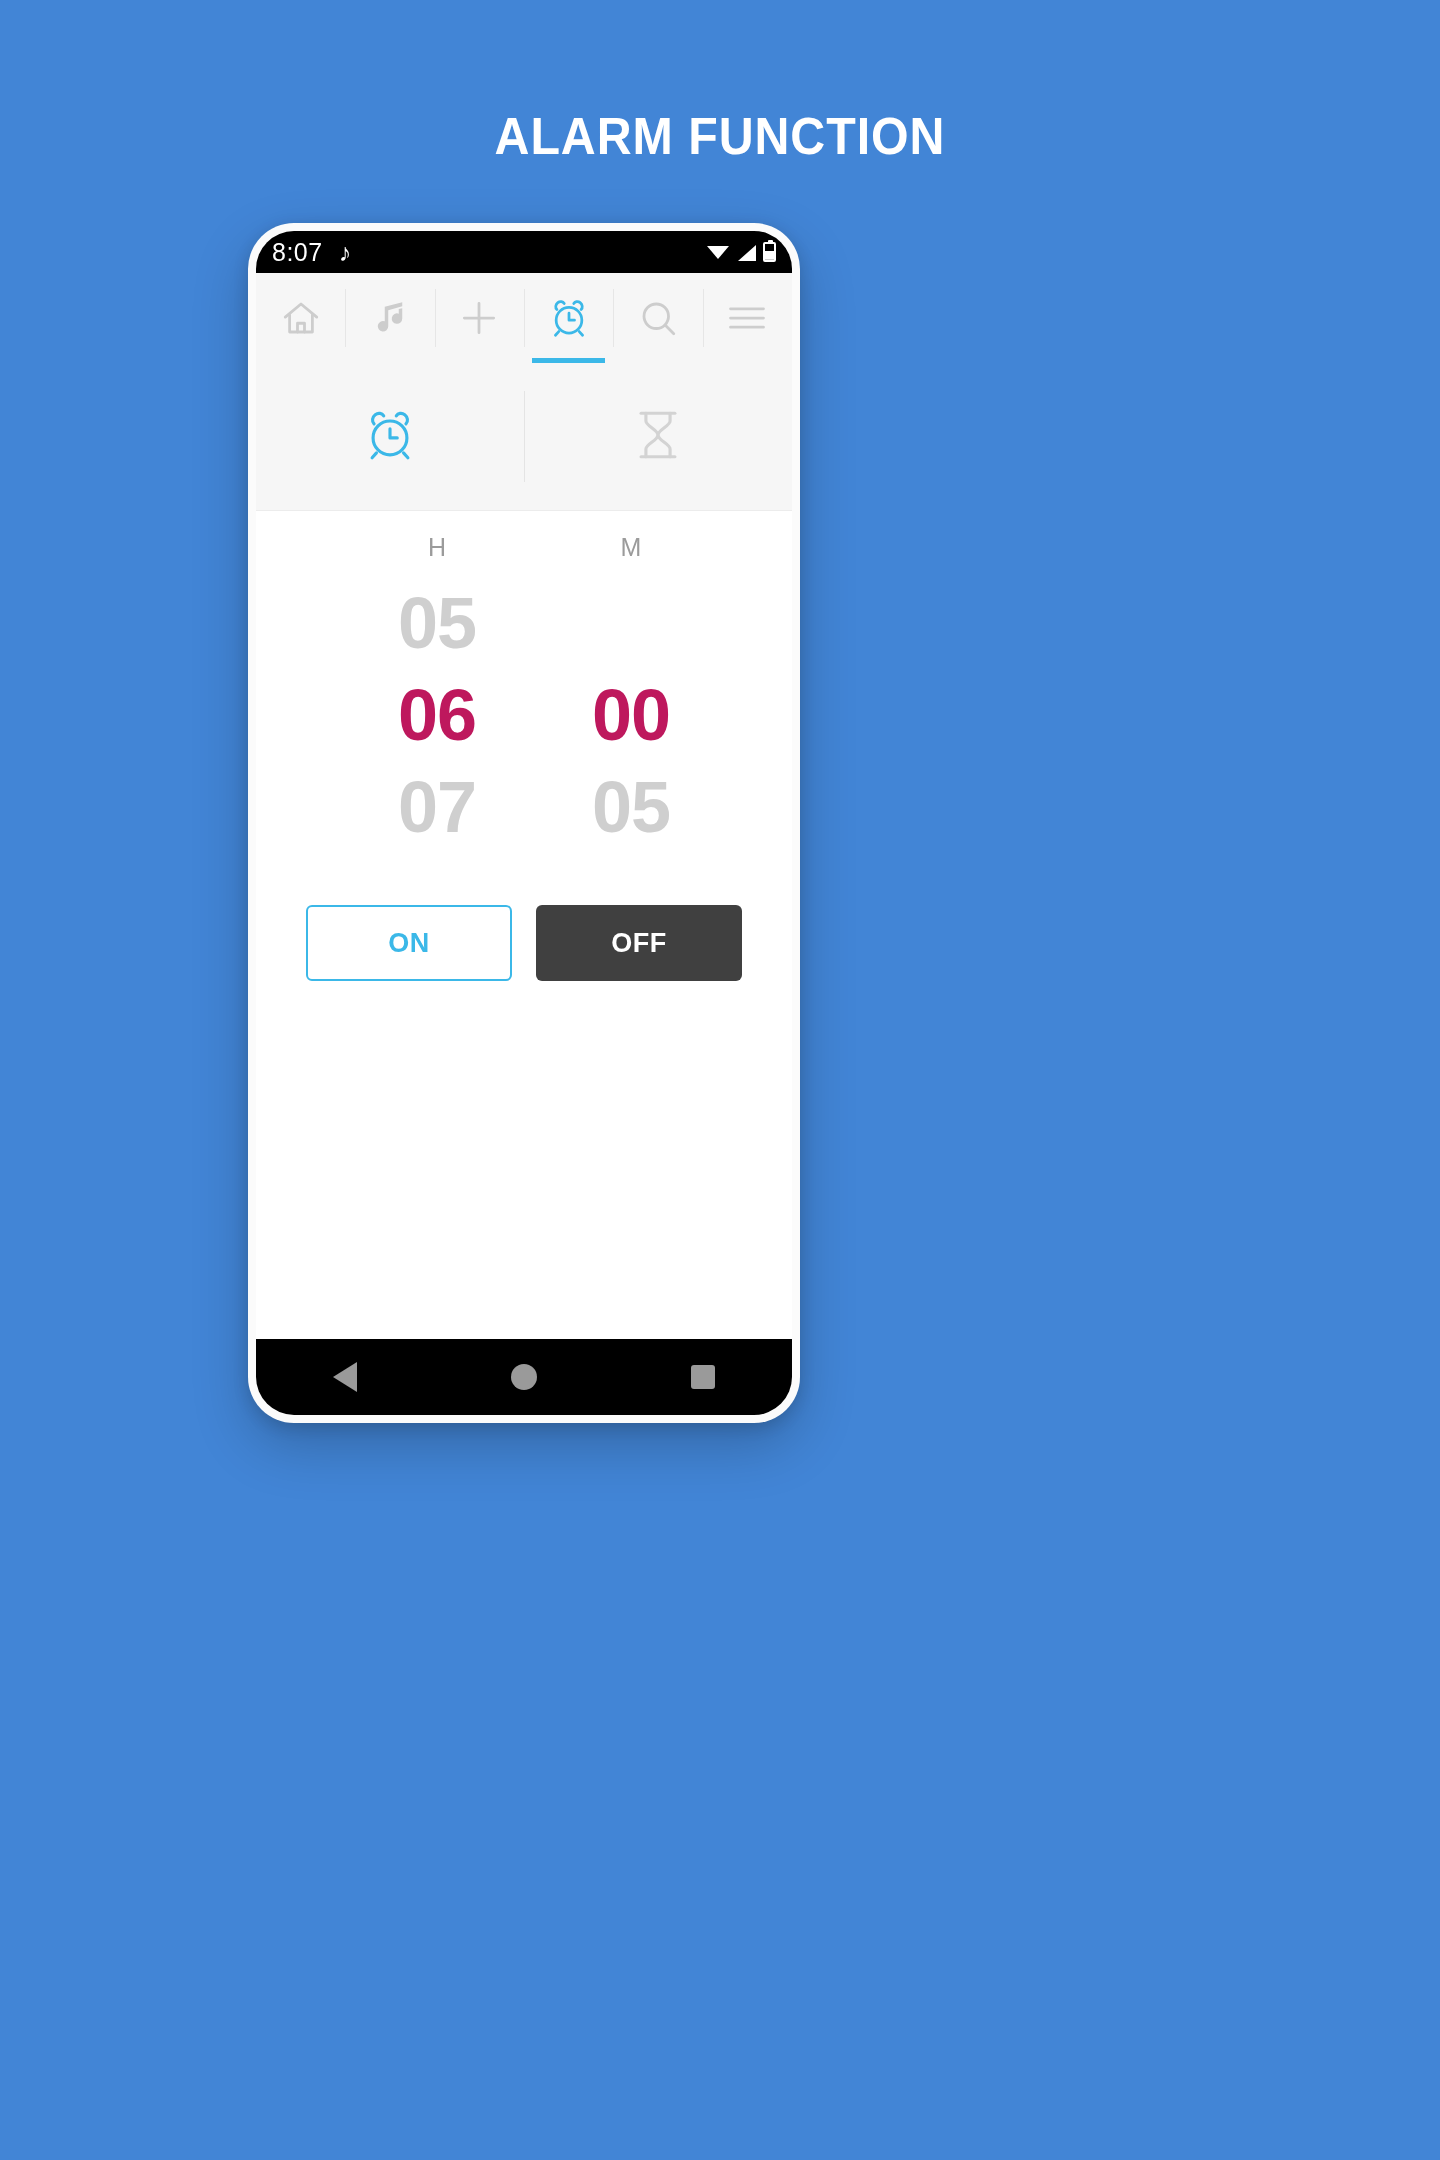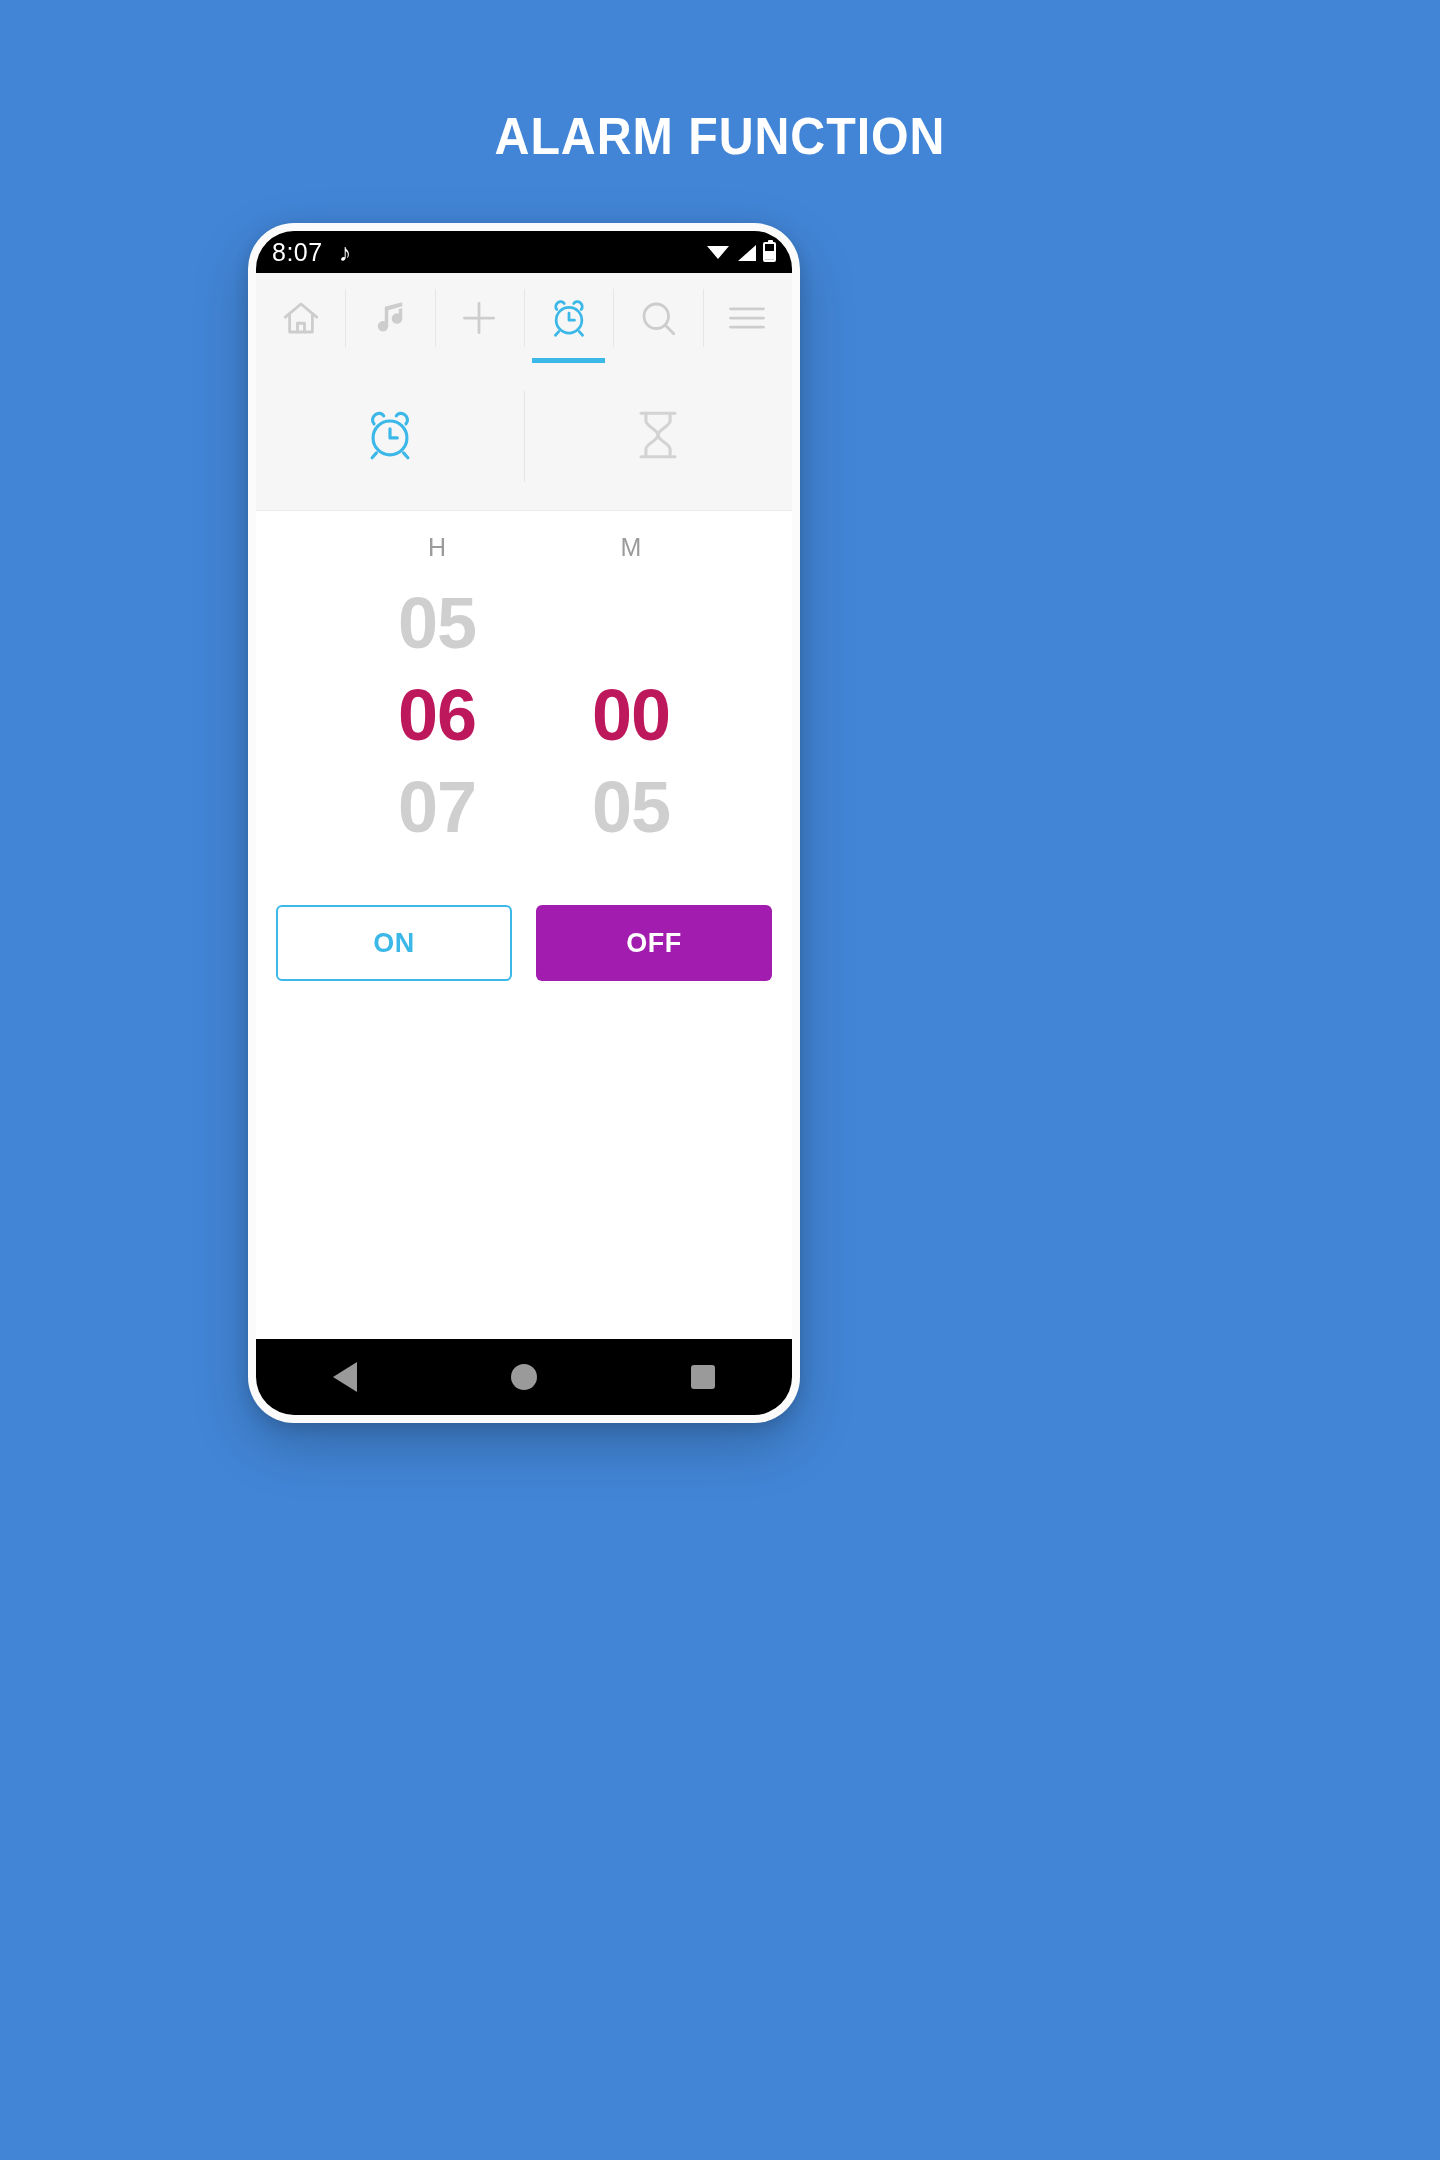--- a/index.html
+++ b/index.html
@@ -200,27 +200,27 @@
 
   
   .btnrow{
     width:100%;
     display:flex;
     justify-content:center;
     gap:24px;
     margin-top:52px;
   }
   .btn{
-    width:236px; height:76px;
+    width:206px; height:76px;
     border-radius:6px;
     display:flex; align-items:center; justify-content:center;
     font-size:27px; font-weight:bold; letter-spacing:.5px;
   }
   .btn.on{ background:#ffffff; border:2px solid #3bb8e8; color:#3bb8e8; }
-  .btn.off{ background:#a21caf; color:#ffffff; }
+  .btn.off{ background:#404040; color:#ffffff; }
 
   
   .botnav{
     flex:0 0 auto;
     height:76px;
     background:#000;
     display:flex; align-items:center; justify-content:space-around;
   }
   .bn{ width:120px; display:flex; align-items:center; justify-content:center; }
   .bn-back{ width:0;height:0;border-top:15px solid transparent;border-bottom:15px solid transparent;border-right:24px solid #9a9a9a; }

